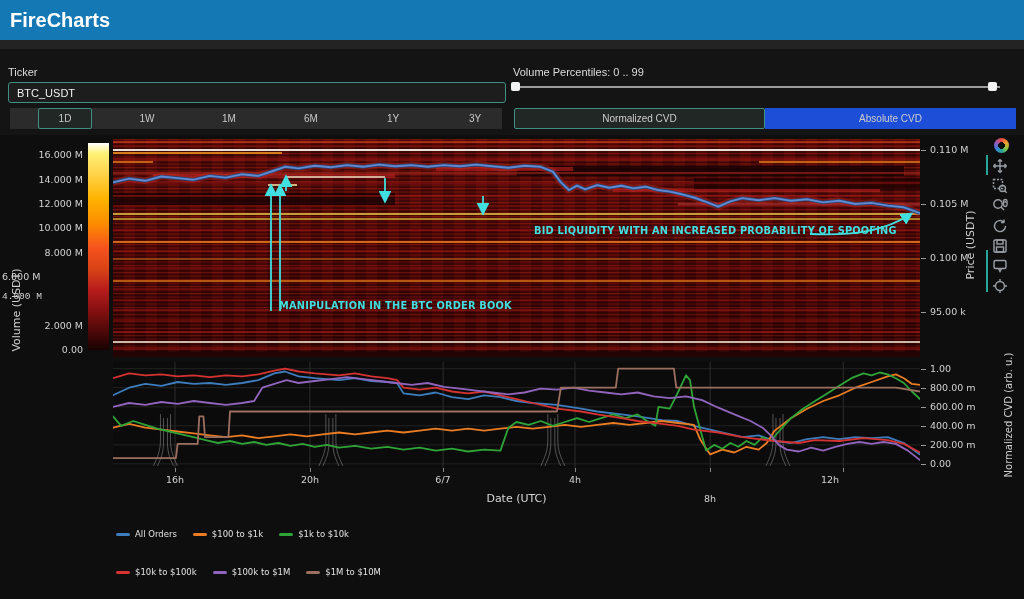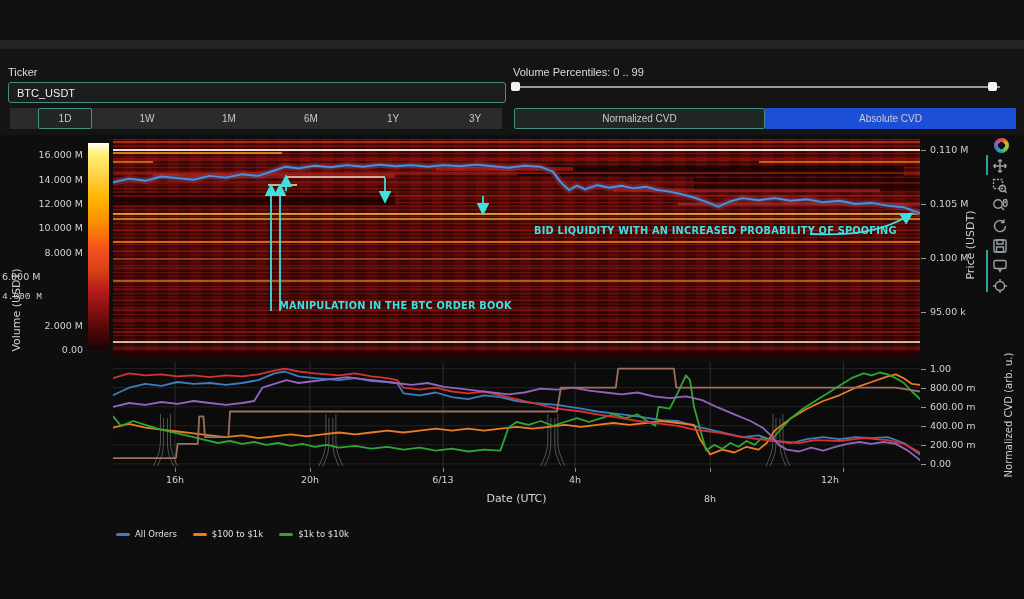--- a/index.html
+++ b/index.html
@@ -55,20 +55,23 @@
   .leg-item{display:flex;align-items:center;gap:5px;}
   .leg-swatch{width:14px;height:3px;border-radius:2px;}
   .leg-label{font-size:8.5px;color:#e2e2e2;}
   #date-label{position:absolute;left:113px;top:492px;width:807px;text-align:center;font-size:11px;color:#d6d6d6;}
 </style>
 </head>
 <body>
 
 <div id="app">
 
+  <div id="header">
+    <h1>FireCharts</h1>
+  </div>
   <div id="subbar"></div>
 
   <div id="controls"></div>
 
   <div class="abs lbl" style="left:8px;top:66px;">Ticker</div>
   <input id="ticker-input" value="BTC_USDT" style="">
 
   <div class="abs lbl" style="left:513px;top:66px;">Volume Percentiles: 0 .. 99</div>
   <div id="slider">
     <div class="track"></div>
@@ -211,21 +214,21 @@
         <div class="tick" style="position: absolute; left: 930px; top: 285px;">400.00 m</div>
         <div class="tick" style="position: absolute; left: 921px; top: 310px; width: 5px; height: 1px; background: rgb(153, 153, 153);"></div>
         <div class="tick" style="position: absolute; left: 930px; top: 304px;">200.00 m</div>
         <div class="tick" style="position: absolute; left: 921px; top: 329px; width: 5px; height: 1px; background: rgb(153, 153, 153);"></div>
         <div class="tick" style="position: absolute; left: 930px; top: 323px;">0.00</div>
         <div class="tick" style="position: absolute; left: 175px; top: 333px; width: 1px; height: 4px; background: rgb(136, 136, 136);"></div>
         <div class="tick" style="position: absolute; left: 153px; top: 339px; width: 44px; text-align: center;">16h</div>
         <div class="tick" style="position: absolute; left: 310px; top: 333px; width: 1px; height: 4px; background: rgb(136, 136, 136);"></div>
         <div class="tick" style="position: absolute; left: 288px; top: 339px; width: 44px; text-align: center;">20h</div>
         <div class="tick" style="position: absolute; left: 443px; top: 333px; width: 1px; height: 4px; background: rgb(136, 136, 136);"></div>
-        <div class="tick" style="position: absolute; left: 421px; top: 339px; width: 44px; text-align: center;">6/13</div>
+        <div class="tick" style="position: absolute; left: 421px; top: 339px; width: 44px; text-align: center;">6/7</div>
         <div class="tick" style="position: absolute; left: 575px; top: 333px; width: 1px; height: 4px; background: rgb(136, 136, 136);"></div>
         <div class="tick" style="position: absolute; left: 553px; top: 339px; width: 44px; text-align: center;">4h</div>
         <div class="tick" style="position: absolute; left: 710px; top: 333px; width: 1px; height: 4px; background: rgb(136, 136, 136);"></div>
         <div class="tick" style="position: absolute; left: 688px; top: 358px; width: 44px; text-align: center;">8h</div>
         <div class="tick" style="position: absolute; left: 843px; top: 333px; width: 1px; height: 4px; background: rgb(136, 136, 136);"></div>
         <div class="tick" style="position: absolute; left: 821px; top: 339px; width: 44px; text-align: left;">12h</div>
       </div>
 
     <div id="toolbar">
       <div class="active-bar" style="top:17px;height:20px;left:-2px;position:absolute;"></div>
@@ -288,13 +291,27 @@
       </div>
       <div class="leg-item">
         <div class="leg-swatch" style="background: rgb(236, 124, 34);"></div>
         <div class="leg-label">$100 to $1k</div>
       </div>
       <div class="leg-item">
         <div class="leg-swatch" style="background: rgb(47, 164, 55);"></div>
         <div class="leg-label">$1k to $10k</div>
       </div>
     </div>
+  <div id="legend-row2">
+      <div class="leg-item">
+        <div class="leg-swatch" style="background: rgb(214, 50, 48);"></div>
+        <div class="leg-label">$10k to $100k</div>
+      </div>
+      <div class="leg-item">
+        <div class="leg-swatch" style="background: rgb(145, 101, 189);"></div>
+        <div class="leg-label">$100k to $1M</div>
+      </div>
+      <div class="leg-item">
+        <div class="leg-swatch" style="background: rgb(156, 111, 97);"></div>
+        <div class="leg-label">$1M to $10M</div>
+      </div>
+    </div>
 </div>
 
 </body></html>

